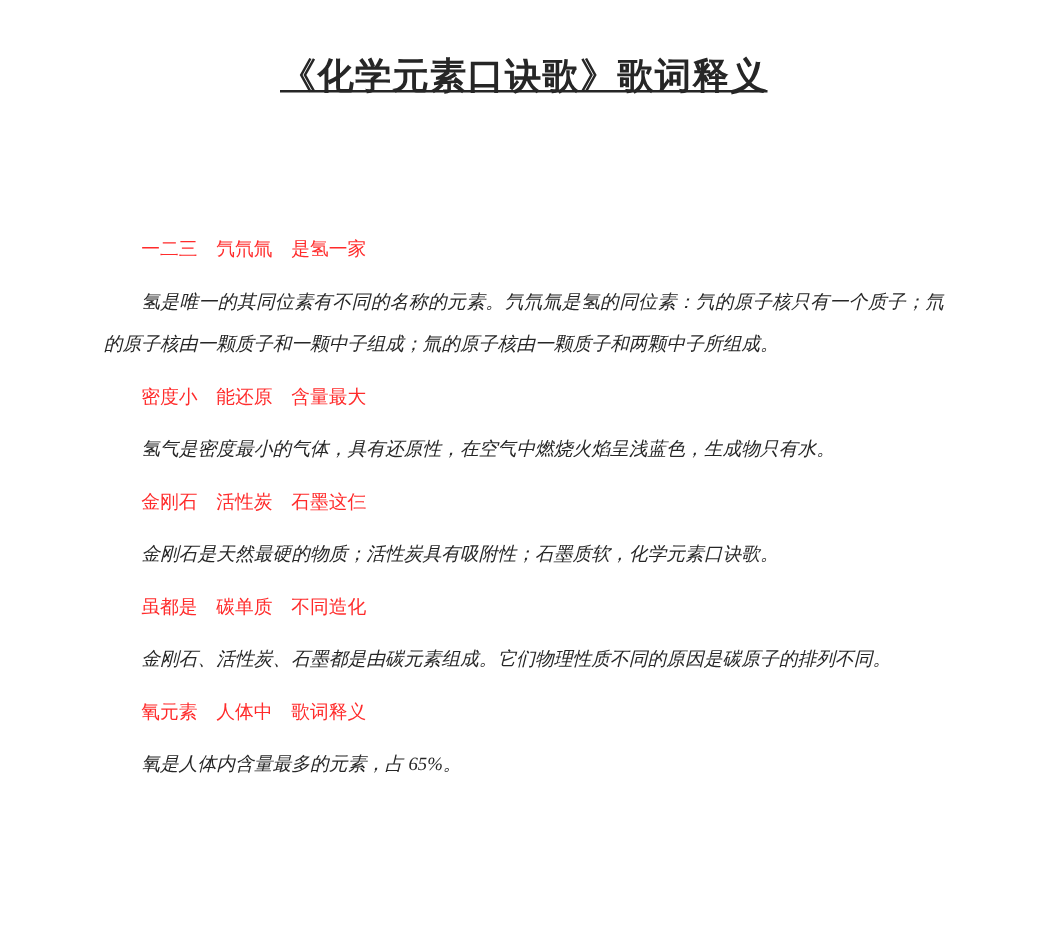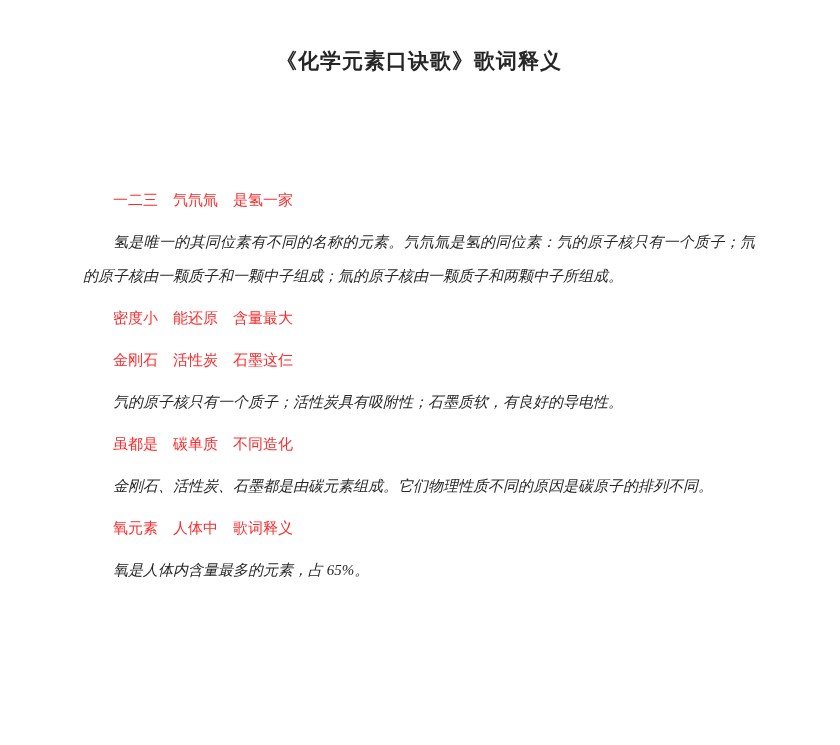--- a/index.html
+++ b/index.html
@@ -15,26 +15,27 @@
   }
   .page {
     box-sizing: border-box;
     width: 840px;
     height: 745px;
     padding: 45px 85px 0 83px;
     background: var(--page-bg, #ffffff);
   }
   .title {
     margin: 0 0 106px 0;
-    font-size: 21px;
+    font-size: 29px;
     line-height: 32px;
     font-weight: bold;
     text-align: center;
     color: var(--body-text, #1a1a1a);
     letter-spacing: 1px;
+    text-decoration: underline;
   }
   .content p {
     margin: 0 0 8px 0;
     font-size: 15px;
     line-height: 34px;
     text-indent: 2em;
     word-break: break-all;
   }
   .lyric {
     color: var(--lyric-red, #ff2b2b);
@@ -49,23 +50,24 @@
 <body>
 
 <div class="page">
   <h1 class="title">《化学元素口诀歌》歌词释义</h1>
 
   <div class="content">
     <p class="lyric">一二三　氕氘氚　是氢一家</p>
     <p class="explain">氢是唯一的其同位素有不同的名称的元素。氕氘氚是氢的同位素：氕的原子核只有一个质子；氘的原子核由一颗质子和一颗中子组成；氚的原子核由一颗质子和两颗中子所组成。</p>
 
     <p class="lyric">密度小　能还原　含量最大</p>
+    <p class="explain">氢气是密度最小的气体，具有还原性，在空气中燃烧火焰呈浅蓝色，生成物只有水。</p>
 
     <p class="lyric">金刚石　活性炭　石墨这仨</p>
-    <p class="explain">氕的原子核只有一个质子；活性炭具有吸附性；石墨质软，有良好的导电性。</p>
+    <p class="explain">金刚石是天然最硬的物质；活性炭具有吸附性；石墨质软，化学元素口诀歌。</p>
 
     <p class="lyric">虽都是　碳单质　不同造化</p>
     <p class="explain">金刚石、活性炭、石墨都是由碳元素组成。它们物理性质不同的原因是碳原子的排列不同。</p>
 
     <p class="lyric">氧元素　人体中　歌词释义</p>
     <p class="explain">氧是人体内含量最多的元素，占 65%。</p>
 
   </div>
 </div>
 

